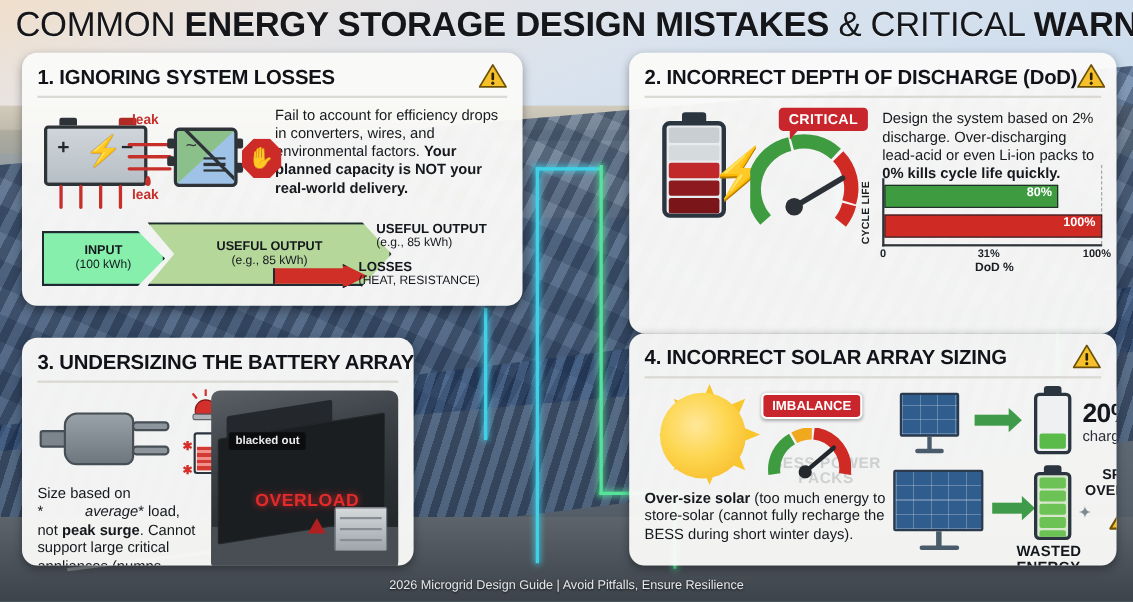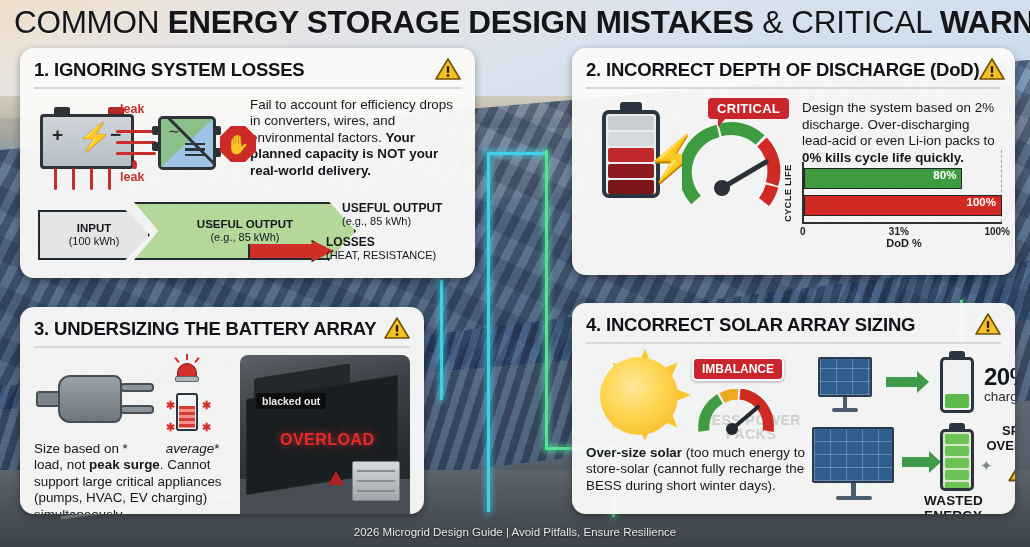--- a/index.html
+++ b/index.html
@@ -124,21 +124,21 @@
   .conv-nub { position:absolute; width:7px; height:9px; background:#2e3338; border-radius:2px; }
   .stop { position:absolute; left:186px; top:30px; width:36px; height:36px; background:#cc2b27;
     clip-path: polygon(30% 0,70% 0,100% 30%,100% 70%,70% 100%,30% 100%,0 70%,0 30%);
     display:flex; align-items:center; justify-content:center; }
   .stop .hand { color:#fff; font-size:19px; line-height:19px; }
 
   
   .flow { position: relative; height: 78px; margin-top: 4px; }
   .arrow-in {
     position:absolute; left:4px; top:18px; width:112px; height:50px;
-    background:#e5e5e5; border:2px solid #1f2a33;
+    background:#86efac; border:2px solid #1f2a33;
     clip-path: polygon(0 0, 78% 0, 100% 50%, 78% 100%, 0 100%);
     display:flex; flex-direction:column; align-items:center; justify-content:center;
   }
   .arrow-use {
     position:absolute; left:100px; top:10px; width:222px; height:58px;
     background:#b5d79a; border:2px solid #1f2a33;
     clip-path: polygon(0 0, 88% 0, 88% 0, 100% 50%, 88% 100%, 0 100%, 11% 50%);
     display:flex; flex-direction:column; align-items:center; justify-content:center;
   }
   .arrow-loss {
@@ -146,21 +146,21 @@
     background:#cf2f27; border:2px solid #1f2a33;
     clip-path: polygon(0 18%, 74% 18%, 74% 0, 100% 50%, 74% 100%, 74% 82%, 0 82%);
   }
   .flow-lbl { font-size:11.5px; font-weight:800; color:#14181d; line-height:13px; }
   .flow-sub { font-size:11px; color:#14181d; line-height:13px; }
   .out-lbl { position:absolute; left:308px; top:10px; }
   .loss-lbl { position:absolute; left:292px; top:44px; }
   .out-lbl .flow-lbl, .loss-lbl .flow-lbl { font-size:12px; }
 
   
-  #p2 { left: 572px; top: 48px; width: 443px; height: 227px; }
+  #p2 { left: 572px; top: 48px; width: 443px; height: 255px; }
   .p2-row { display:flex; gap:4px; }
   .p2-art { position: relative; width: 212px; height: 105px; flex:0 0 auto; }
   .p2-copy { flex:1 1 auto; font-size:13.4px; line-height:16.6px; padding-top:4px; }
   .bigbatt { position:absolute; left:16px; top:14px; width:58px; height:88px; border:4px solid #2a3540; border-radius:7px; overflow:hidden; background:#e9ecee; }
   .bigbatt .cell { height:14.5px; margin:1.6px 2px; border-radius:2px; }
   .bigbatt-cap { position:absolute; left:34px; top:6px; width:22px; height:9px; background:#2a3540; border-radius:3px 3px 0 0; }
   .bolt2 { position:absolute; left:60px; top:40px; font-size:44px; line-height:44px; color:#f3b018; text-shadow:0 2px 0 #b77d04; }
   .gauge { position:absolute; left:96px; top:18px; width:104px; height:104px; }
   .crit-badge { position:absolute; left:122px; top:2px; background:#c8262c; color:#fff; font-weight:800;
     font-size:13px; padding:3px 9px; border-radius:4px; letter-spacing:.3px; }
@@ -172,21 +172,21 @@
     font-size:9.5px; font-weight:800; letter-spacing:.2px; color:#1b1f24; height:58px; display:flex; align-items:center; }
   .chart-plot { position:absolute; left:18px; top:4px; right:4px; height:62px; border-left:2px solid #2c3338; border-bottom:2px solid #2c3338; }
   .chart-legend { position:absolute; left:20px; top:-10px; right:4px; display:flex; justify-content:space-between; font-size:10.5px; font-weight:800; }
   .bar { position:absolute; left:0; height:21px; border:1.5px solid #1f2429; display:flex; align-items:flex-start; justify-content:flex-end; color:#fff; font-weight:800; font-size:11.5px; padding-right:5px; }
   .dashed { position:absolute; right:0; top:-12px; bottom:0; border-right:1.5px dashed #9aa0a6; }
   .xticks { position:absolute; left:18px; right:2px; top:68px; font-size:10px; font-weight:700; color:#1b1f24; }
   .xticks span { position:absolute; }
   .chart-xlab { position:absolute; left:18px; right:0; top:79px; text-align:center; font-size:11px; font-weight:800; color:#1b1f24; }
 
   
-  #p3 { left: 20px; top: 307px; width: 404px; height: 207px; }
+  #p3 { left: 20px; top: 307px; width: 356px; height: 207px; }
   .p3-body { display:flex; gap:8px; }
   .p3-left { width: 214px; }
   .p3-art { position:relative; height: 86px; }
   .plug { position:absolute; left:2px; top:12px; width:120px; height:62px; }
   .plug-body { position:absolute; left:22px; top:8px; width:64px; height:48px; background:linear-gradient(180deg,#9aa2a9,#6e777e); border:2px solid #474f56; border-radius:12px 8px 8px 12px; }
   .plug-cord { position:absolute; left:0px; top:24px; width:26px; height:16px; background:#7c858c; border:2px solid #474f56; border-radius:3px; }
   .pin { position:absolute; left:84px; width:34px; height:9px; background:#8d959c; border:2px solid #474f56; border-radius:4px; }
   .siren { position:absolute; left:140px; top:4px; width:26px; height:26px; }
   .siren .dome { position:absolute; left:3px; top:4px; width:20px; height:14px; background:#d4302b; border-radius:10px 10px 2px 2px; border:1.5px solid #7d1916; }
   .siren .base { position:absolute; left:1px; top:17px; width:24px; height:6px; background:#aeb4b9; border:1.5px solid #5c6369; border-radius:2px; }
@@ -195,21 +195,21 @@
   .smallbatt .fill { position:absolute; left:1px; right:1px; bottom:1px; height:22px;
     background: repeating-linear-gradient(180deg,#d23a33 0 3px, #f0918c 3px 6px); }
   .spark { position:absolute; color:#d4302b; font-size:11px; font-weight:900; }
   .p3-img { position:relative; width: 170px; height: 164px; border-radius:8px; overflow:hidden; flex:0 0 auto;
     background: linear-gradient(165deg,#5a6066 0%, #3d4348 30%, #2b3034 60%, #1d2124 100%); }
   .p3-img .bldg { position:absolute; left:6px; top:32px; width:152px; height:96px; background:#1b1e21; transform: skewY(-9deg); border-radius:2px;
     box-shadow: inset 0 0 0 1px rgba(255,255,255,.05); }
   .p3-img .bldg2 { position:absolute; left:14px; top:16px; width:96px; height:30px; background:#24282c; transform: skewY(-9deg); border-radius:2px; }
   .p3-img .lot { position:absolute; left:0; bottom:0; width:170px; height:40px; background:#484e53; }
   .blacked { position:absolute; left:16px; top:38px; background:#0c0d0e; color:#e9eaea; font-size:10.5px; padding:2px 6px; border-radius:2px; font-weight:600; }
-  .overload { position:absolute; left:40px; top:76px; color:#e32b2b; font-weight:800; font-size:16px; letter-spacing:.5px;
+  .overload { position:absolute; left:40px; top:92px; color:#e32b2b; font-weight:800; font-size:16px; letter-spacing:.5px;
      text-shadow:0 0 7px rgba(227,43,43,.85); }
   .p3-img .bess { position:absolute; right:10px; bottom:18px; width:48px; height:40px; background:linear-gradient(180deg,#d6d9dc,#9fa5ab); border:1px solid #7b8187; border-radius:2px; }
   .p3-img .bess i { position:absolute; left:4px; right:4px; height:2px; background:#878d93; }
   .p3-img .warnsign { position:absolute; right:66px; bottom:34px; width:0; height:0;
     border-left:8px solid transparent; border-right:8px solid transparent; border-bottom:14px solid #b02020; }
 
   
   #p4 { left: 572px; top: 303px; width: 443px; height: 211px; }
   .p4-body { display:flex; gap:2px; }
   .p4-left { width: 224px; position:relative; }

